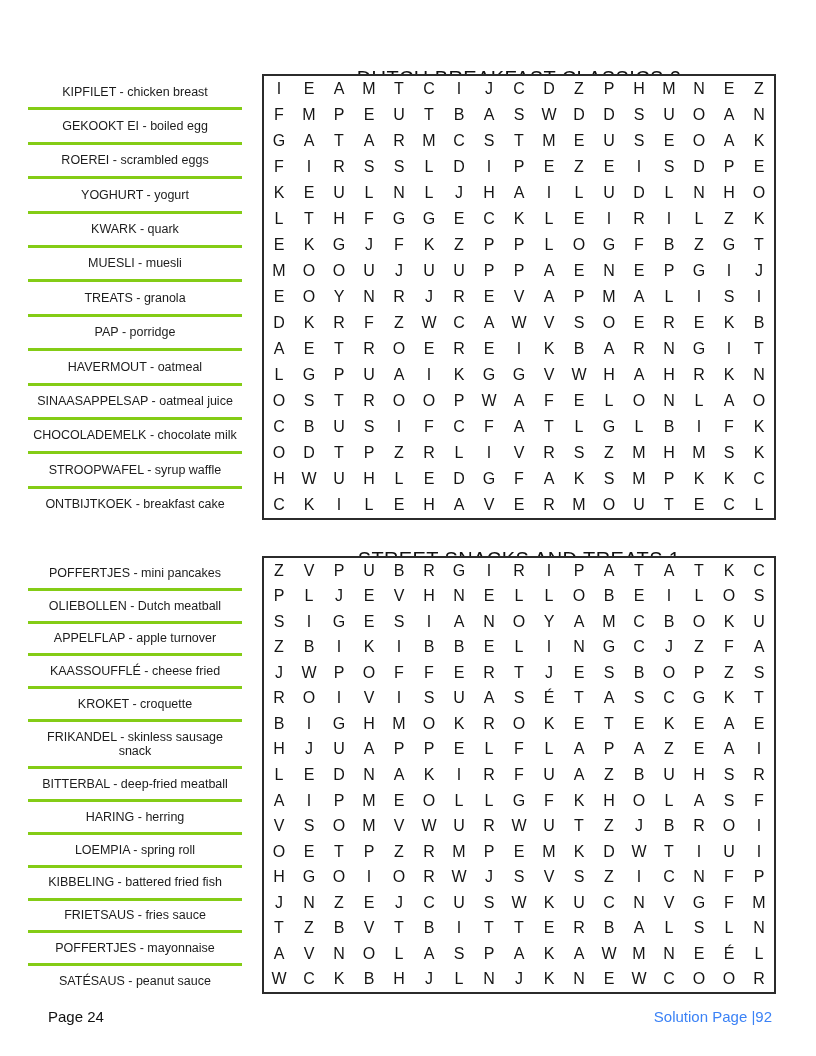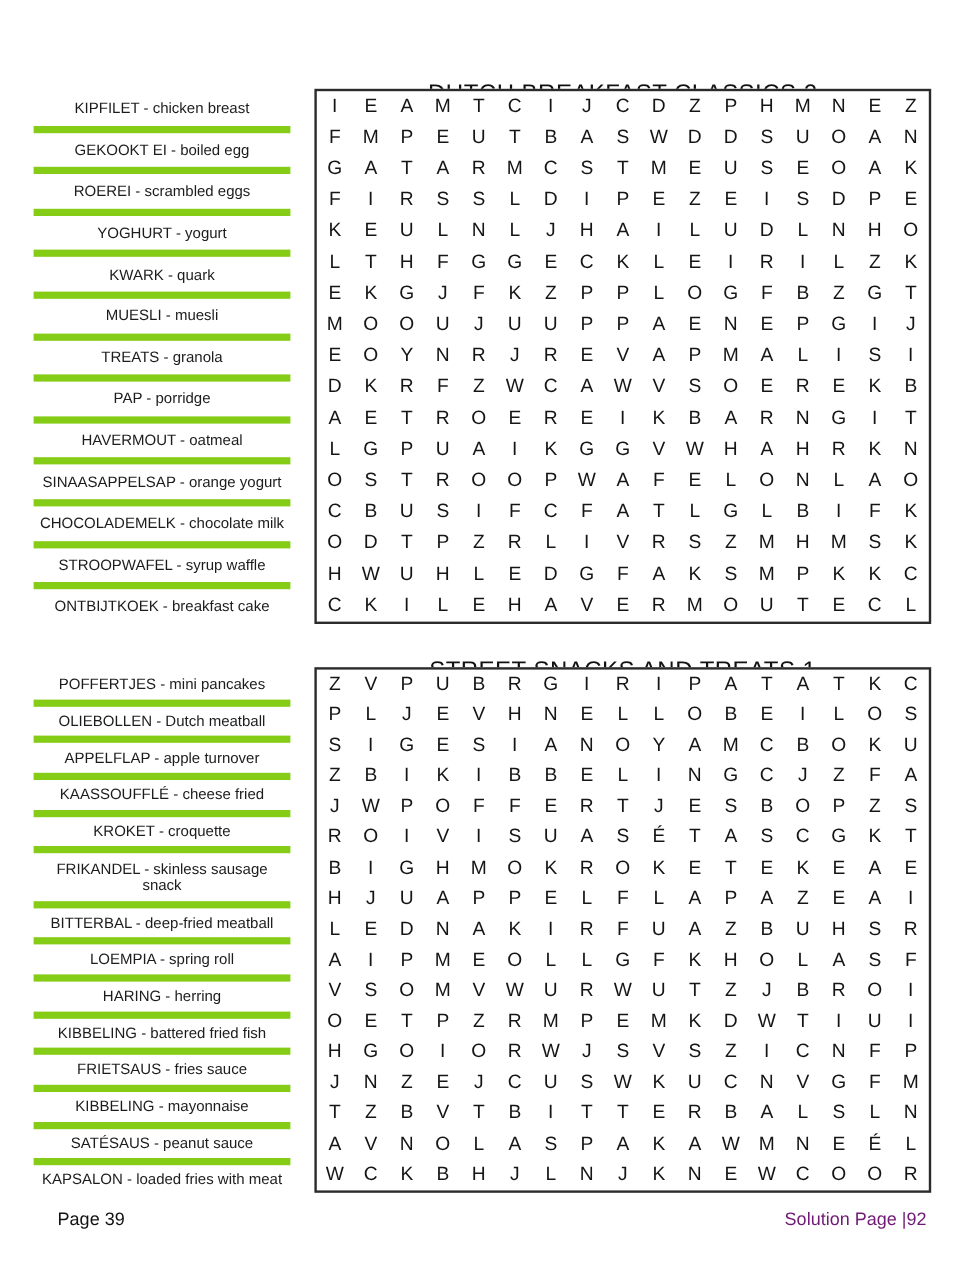--- a/index.html
+++ b/index.html
@@ -39,59 +39,59 @@
     display:flex;flex-direction:column;
     box-sizing:border-box;
   }
   .word-item{
     flex:1 1 auto;
     display:flex;align-items:center;justify-content:center;
     text-align:center;
     font-size:12.5px;
     line-height:1.15;
     color:#1c1c1c;
-    border-bottom:6px solid #84cc16;
+    border-bottom:3px solid #84cc16;
     padding:2px 4px;
   }
   .word-item:last-child{border-bottom:none;}
   
   .p1 .puzzle-title{left:262px;top:50px;width:514px;}
   .p1 .letter-grid{left:262px;top:74px;width:514px;height:446px;}
   .p1 .wordlist{left:28px;top:76px;width:214px;height:444px;}
   
   .p2 .puzzle-title{left:262px;top:531px;width:514px;}
   .p2 .letter-grid{left:262px;top:556px;width:514px;height:438px;}
   .p2 .wordlist{left:28px;top:558px;width:214px;height:438px;}
   .footer-left{
     position:absolute;left:48px;top:1008px;
     font-size:15px;color:#111;
   }
   .footer-right{
     position:absolute;right:44px;top:1008px;
-    font-size:15px;color:#701a75;text-align:right;
+    font-size:15px;color:#3b82f6;text-align:right;
   }
 </style>
 </head>
 <body>
 
 <div class="page">
 
   <section class="p1">
     <h2 class="puzzle-title">DUTCH BREAKFAST CLASSICS 2</h2>
     <div class="wordlist">
         <div class="word-item">KIPFILET - chicken breast</div>
         <div class="word-item">GEKOOKT EI - boiled egg</div>
         <div class="word-item">ROEREI - scrambled eggs</div>
         <div class="word-item">YOGHURT - yogurt</div>
         <div class="word-item">KWARK - quark</div>
         <div class="word-item">MUESLI - muesli</div>
         <div class="word-item">TREATS - granola</div>
         <div class="word-item">PAP - porridge</div>
         <div class="word-item">HAVERMOUT - oatmeal</div>
-        <div class="word-item">SINAASAPPELSAP - orange yogurt</div>
+        <div class="word-item">SINAASAPPELSAP - oatmeal juice</div>
         <div class="word-item">CHOCOLADEMELK - chocolate milk</div>
         <div class="word-item">STROOPWAFEL - syrup waffle</div>
         <div class="word-item">ONTBIJTKOEK - breakfast cake</div>
       </div>
     <div class="letter-grid">
         <span class="grid-cell">I</span>
         <span class="grid-cell">E</span>
         <span class="grid-cell">A</span>
         <span class="grid-cell">M</span>
         <span class="grid-cell">T</span>
@@ -385,27 +385,26 @@
   <section class="p2">
     <h2 class="puzzle-title">STREET SNACKS AND TREATS 1</h2>
     <div class="wordlist">
         <div class="word-item">POFFERTJES - mini pancakes</div>
         <div class="word-item">OLIEBOLLEN - Dutch meatball</div>
         <div class="word-item">APPELFLAP - apple turnover</div>
         <div class="word-item">KAASSOUFFLÉ - cheese fried</div>
         <div class="word-item">KROKET - croquette</div>
         <div class="word-item">FRIKANDEL - skinless sausage snack</div>
         <div class="word-item">BITTERBAL - deep-fried meatball</div>
+        <div class="word-item">HARING - herring</div>
         <div class="word-item">LOEMPIA - spring roll</div>
-        <div class="word-item">HARING - herring</div>
         <div class="word-item">KIBBELING - battered fried fish</div>
         <div class="word-item">FRIETSAUS - fries sauce</div>
-        <div class="word-item">KIBBELING - mayonnaise</div>
+        <div class="word-item">POFFERTJES - mayonnaise</div>
         <div class="word-item">SATÉSAUS - peanut sauce</div>
-        <div class="word-item">KAPSALON - loaded fries with meat</div>
       </div>
     <div class="letter-grid">
         <span class="grid-cell">Z</span>
         <span class="grid-cell">V</span>
         <span class="grid-cell">P</span>
         <span class="grid-cell">U</span>
         <span class="grid-cell">B</span>
         <span class="grid-cell">R</span>
         <span class="grid-cell">G</span>
         <span class="grid-cell">I</span>
@@ -686,16 +685,16 @@
         <span class="grid-cell">N</span>
         <span class="grid-cell">E</span>
         <span class="grid-cell">W</span>
         <span class="grid-cell">C</span>
         <span class="grid-cell">O</span>
         <span class="grid-cell">O</span>
         <span class="grid-cell">R</span>
       </div>
   </section>
 
-  <div class="footer-left">Page 39</div>
+  <div class="footer-left">Page 24</div>
   <div class="footer-right">Solution Page |92</div>
 
 </div>
 
 </body></html>

